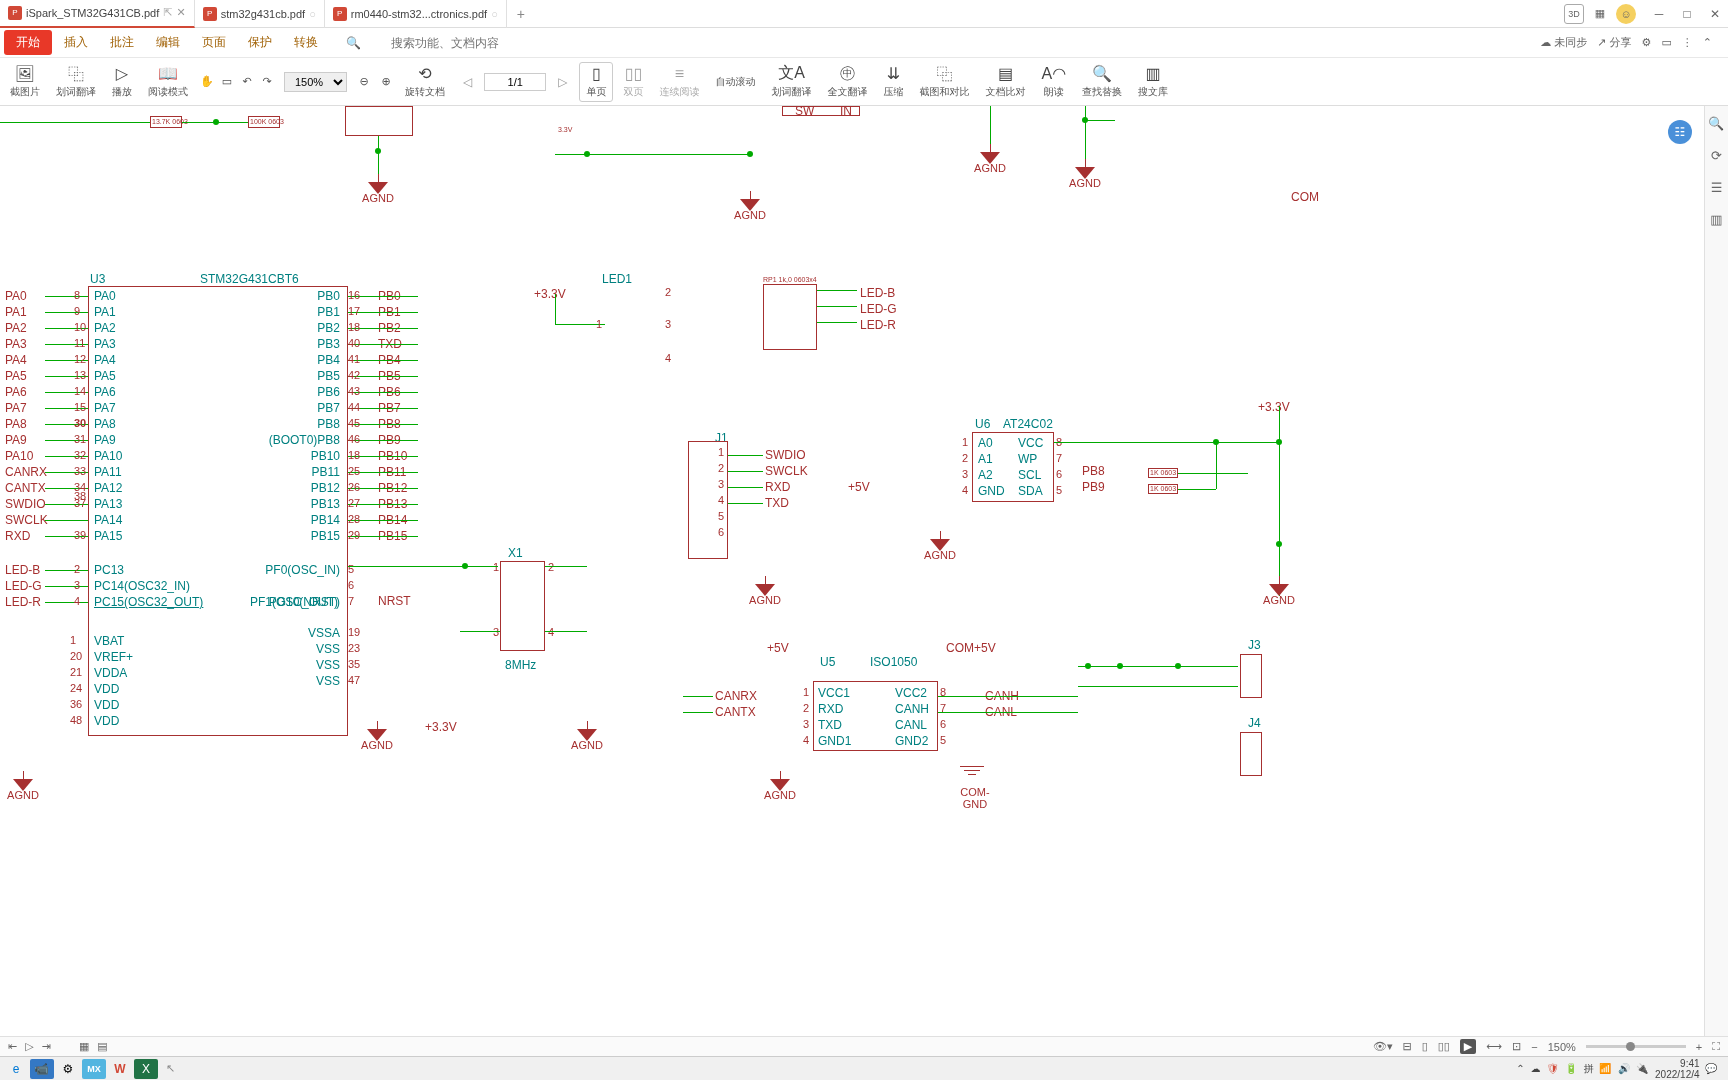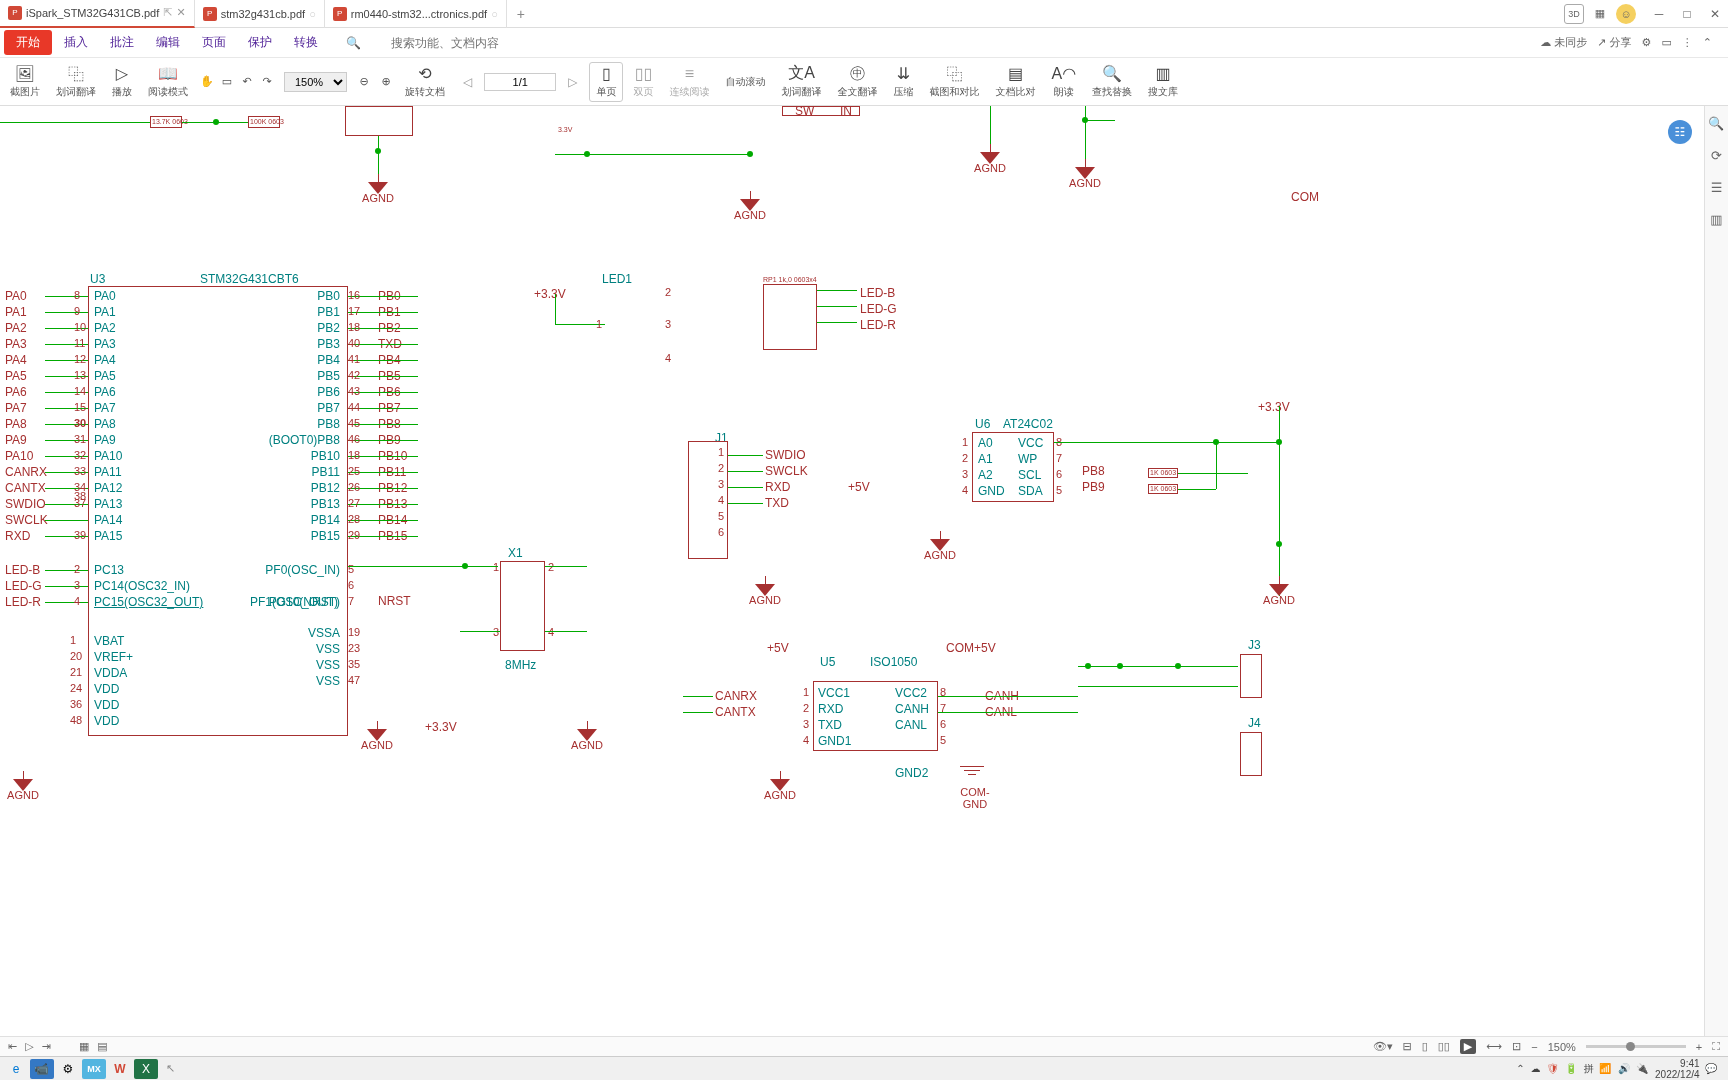--- a/index.html
+++ b/index.html
@@ -12,36 +12,36 @@
 .tab-icon { width: 14px; height: 14px; background: #d14836; border-radius: 2px; display: inline-flex; align-items: center; justify-content: center; color: #fff; font-size: 8px; }
 .tab-close { color: #999; cursor: pointer; font-size: 11px; }
 .tab-add { padding: 0 10px; color: #888; font-size: 14px; cursor: pointer; }
 .win-controls { margin-left: auto; display: flex; gap: 2px; }
 .win-btn { width: 26px; height: 26px; display: flex; align-items: center; justify-content: center; color: #666; font-size: 12px; cursor: pointer; }
 .extra-icons { display: flex; gap: 6px; padding-right: 8px; align-items: center; }
 .extra-icon { width: 20px; height: 20px; border-radius: 3px; display: flex; align-items: center; justify-content: center; font-size: 11px; color: #666; }
 
 
 .menubar { height: 30px; background: #fff; display: flex; align-items: center; padding: 0 4px; gap: 2px; border-bottom: 1px solid #e8e8e8; }
-.menu-btn { padding: 4px 10px; font-size: 12px; color: #4c1d95; border-radius: 3px; cursor: pointer; }
+.menu-btn { padding: 4px 10px; font-size: 12px; color: #a16207; border-radius: 3px; cursor: pointer; }
 .menu-btn.primary { background: #e83828; color: #fff; padding: 4px 12px; }
 .search-box { margin-left: 20px; padding: 3px 8px; border: none; background: transparent; font-size: 12px; color: #999; width: 180px; }
 .menu-right { margin-left: auto; display: flex; gap: 10px; align-items: center; padding-right: 12px; }
 .menu-right-item { font-size: 11px; color: #666; display: flex; align-items: center; gap: 3px; cursor: pointer; }
 
 
 .toolbar { height: 48px; background: #fff; display: flex; align-items: center; padding: 0 4px; gap: 4px; border-bottom: 1px solid #ddd; }
 .tool-group { display: flex; flex-direction: column; align-items: center; padding: 2px 6px; gap: 2px; cursor: pointer; }
 .tool-icon { font-size: 16px; color: #444; height: 18px; display: flex; align-items: center; }
 .tool-label { font-size: 10px; color: #555; white-space: nowrap; }
 .tool-small { display: flex; flex-direction: column; gap: 1px; }
 .tool-small-row { display: flex; gap: 2px; }
 .tool-small-btn { width: 18px; height: 18px; display: flex; align-items: center; justify-content: center; font-size: 11px; color: #555; cursor: pointer; }
 .zoom-select { padding: 2px 6px; font-size: 11px; border: 1px solid #ccc; margin: 0 4px; }
-.page-input { width: 72px; padding: 2px 4px; font-size: 11px; text-align: center; border: 1px solid #ccc; }
+.page-input { width: 62px; padding: 2px 4px; font-size: 11px; text-align: center; border: 1px solid #ccc; }
 .nav-arrow { padding: 4px 8px; color: #999; cursor: pointer; font-size: 12px; }
 
 
 .content { position: absolute; top: 106px; left: 0; right: 24px; bottom: 40px; background: #fff; overflow: hidden; }
 .schematic { position: relative; width: 100%; height: 100%; font-family: Arial, sans-serif; }
 
 
 .net-label { position: absolute; font-size: 12px; color: #a63030; font-family: Arial; }
 .ref-label { position: absolute; font-size: 12px; color: #008080; font-family: Arial; }
 .pin-num { position: absolute; font-size: 11px; color: #a63030; }
@@ -561,21 +561,21 @@
         <div class="pin-name" style="left: 818px; top: 612px;">TXD</div>
         <div class="pin-num" style="left: 803px; top: 612px;">3</div>
         <div class="pin-name" style="left: 818px; top: 628px;">GND1</div>
         <div class="pin-num" style="left: 803px; top: 628px;">4</div>
         <div class="pin-name" style="left: 895px; top: 580px;">VCC2</div>
         <div class="pin-num" style="left: 940px; top: 580px;">8</div>
         <div class="pin-name" style="left: 895px; top: 596px;">CANH</div>
         <div class="pin-num" style="left: 940px; top: 596px;">7</div>
         <div class="pin-name" style="left: 895px; top: 612px;">CANL</div>
         <div class="pin-num" style="left: 940px; top: 612px;">6</div>
-        <div class="pin-name" style="left: 895px; top: 628px; margin-top: 32px;">GND2</div>
+        <div class="pin-name" style="left: 895px; top: 628px;">GND2</div>
         <div class="pin-num" style="left: 940px; top: 628px;">5</div>
       </div>
     <div class="net-label" style="left:715px;top:583px">CANRX</div>
     <div class="net-label" style="left:715px;top:599px">CANTX</div>
     <div class="net-label" style="left:985px;top:583px">CANH</div>
     <div class="net-label" style="left:985px;top:599px">CANL</div>
     <div class="wire wire-h" style="left:683px;top:590px;width:30px"></div>
     <div class="wire wire-h" style="left:683px;top:606px;width:30px"></div>
     <div class="wire wire-h" style="left:938px;top:590px;width:140px"></div>
     <div class="wire wire-h" style="left:938px;top:606px;width:140px"></div>

